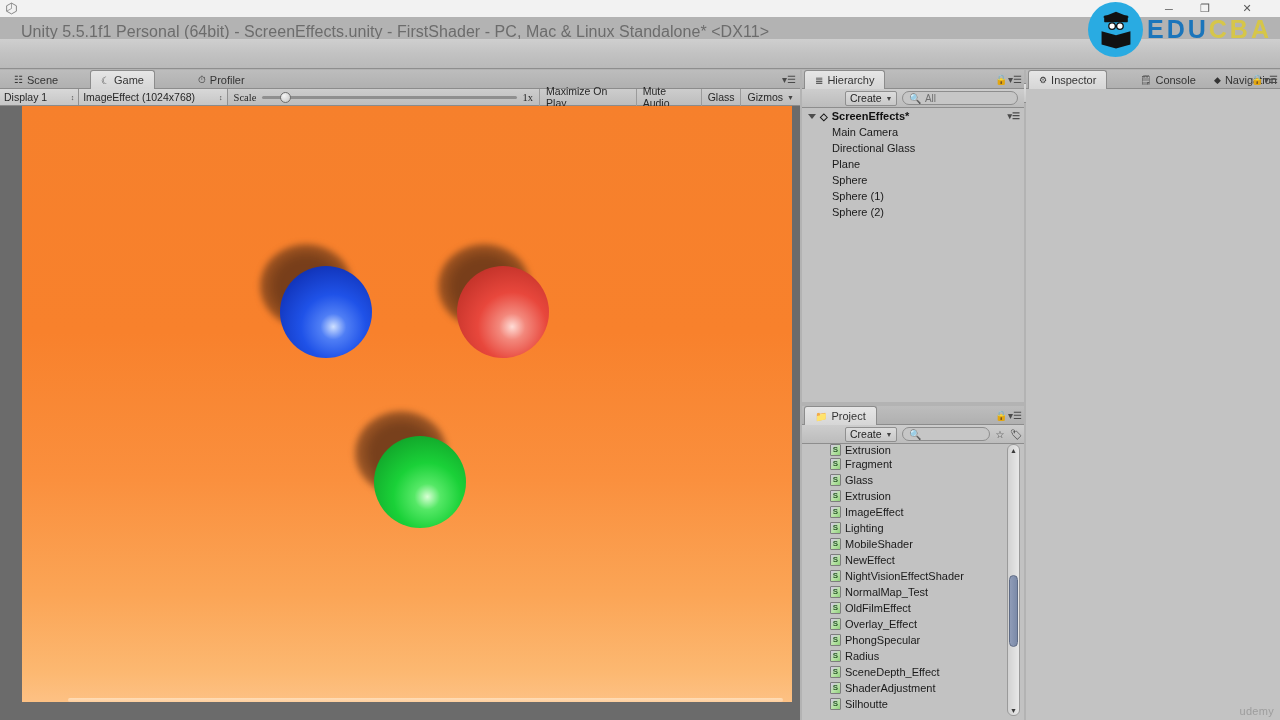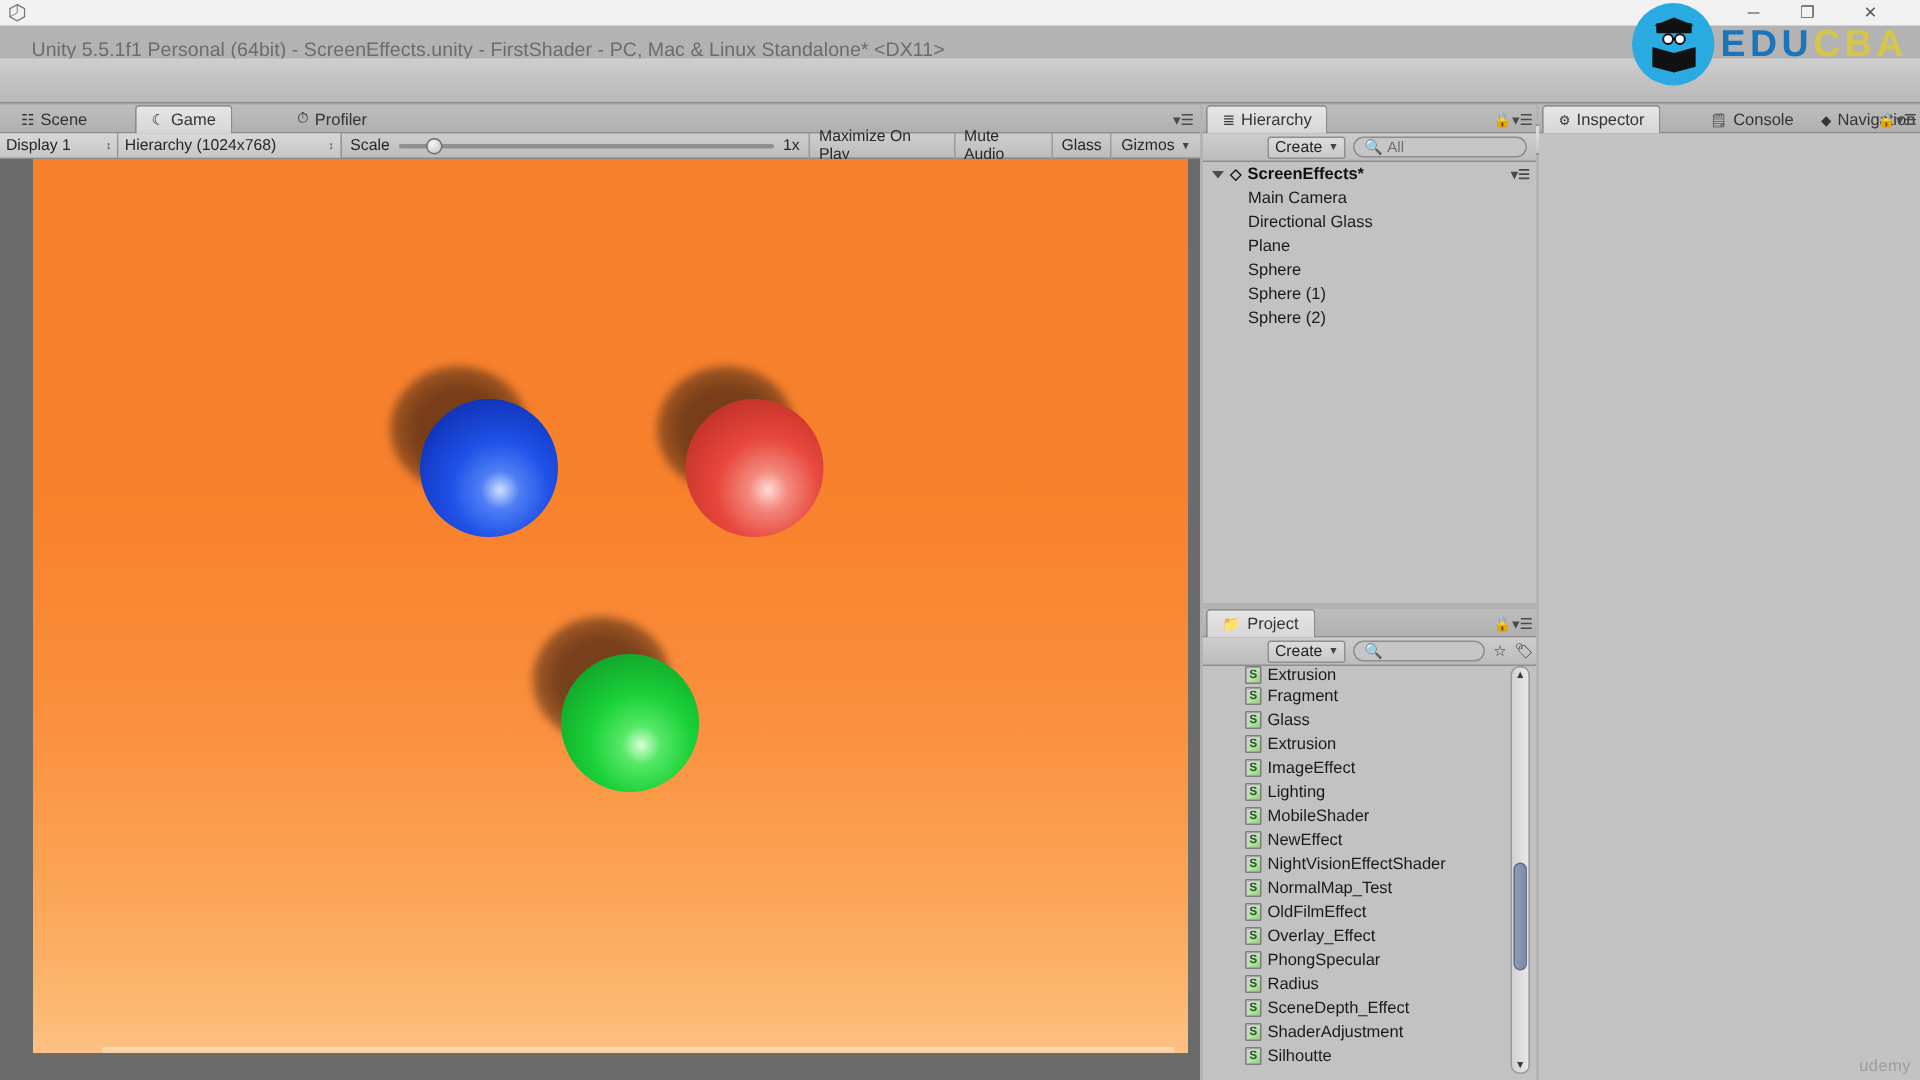--- a/index.html
+++ b/index.html
@@ -17,21 +17,21 @@
   .titlebar{
     position:absolute; left:0; top:0; width:1280px; height:17px;
     background:#f2f2f2;
     display:flex; align-items:center;
   }
   .tb-icon{
     width:16px; height:14px; margin-left:3px;
     display:flex; align-items:center; justify-content:center;
   }
   .tb-title{
-    font-size:13px; color:#6c6c6c; margin-left:2px;
+    font-size:16px; color:#6c6c6c; margin-left:2px;
     white-space:nowrap; letter-spacing:0.05px;margin-top:47px;
   }
   .tb-ctl{ position:absolute; top:0; height:17px; width:30px;
     display:flex; align-items:center; justify-content:center;
     font-size:11px; color:#5a5a5a; }
   .tb-min{ right:96px; } .tb-max{ right:60px; } .tb-close{ right:18px; }
 
   
   .menubar{
     position:absolute; left:0; top:17px; width:1280px; height:22px;
@@ -333,24 +333,24 @@
       </div>
       <div class="panelmenu">▾☰</div>
     </div>
 
     <div class="gtoolbar">
       <div class="gt-drop" style="width:80px;">
         <span>Display 1</span>
         <span class="caret">↕</span>
       </div>
       <div class="gt-drop" style="width:150px;">
-        <span>Hierarchy (1024x768)</span>
+        <span>ImageEffect (1024x768)</span>
         <span class="caret">↕</span>
       </div>
-      <div style="display:flex; align-items:center; width:315px; padding:0 6px;">
+      <div style="display:flex; align-items:center; width:315px; padding:0 6px;font-family:Liberation Serif, serif;">
         <span style="font-size:10.5px;color:#272727">Scale</span>
         <div class="slider-track">
           <div class="slider-knob"></div>
         </div>
         <span style="font-size:10.5px;color:#272727">1x</span>
       </div>
       <div class="gt-btn">Maximize On Play</div>
       <div class="gt-btn">Mute Audio</div>
       <div class="gt-btn">Glass</div>
       <div class="gt-btn">

